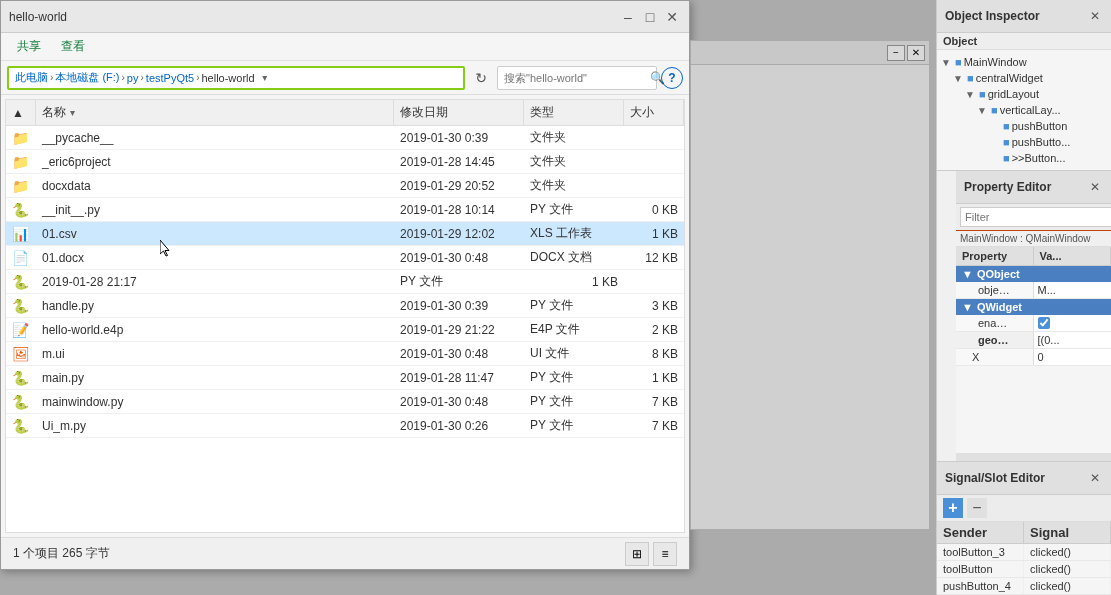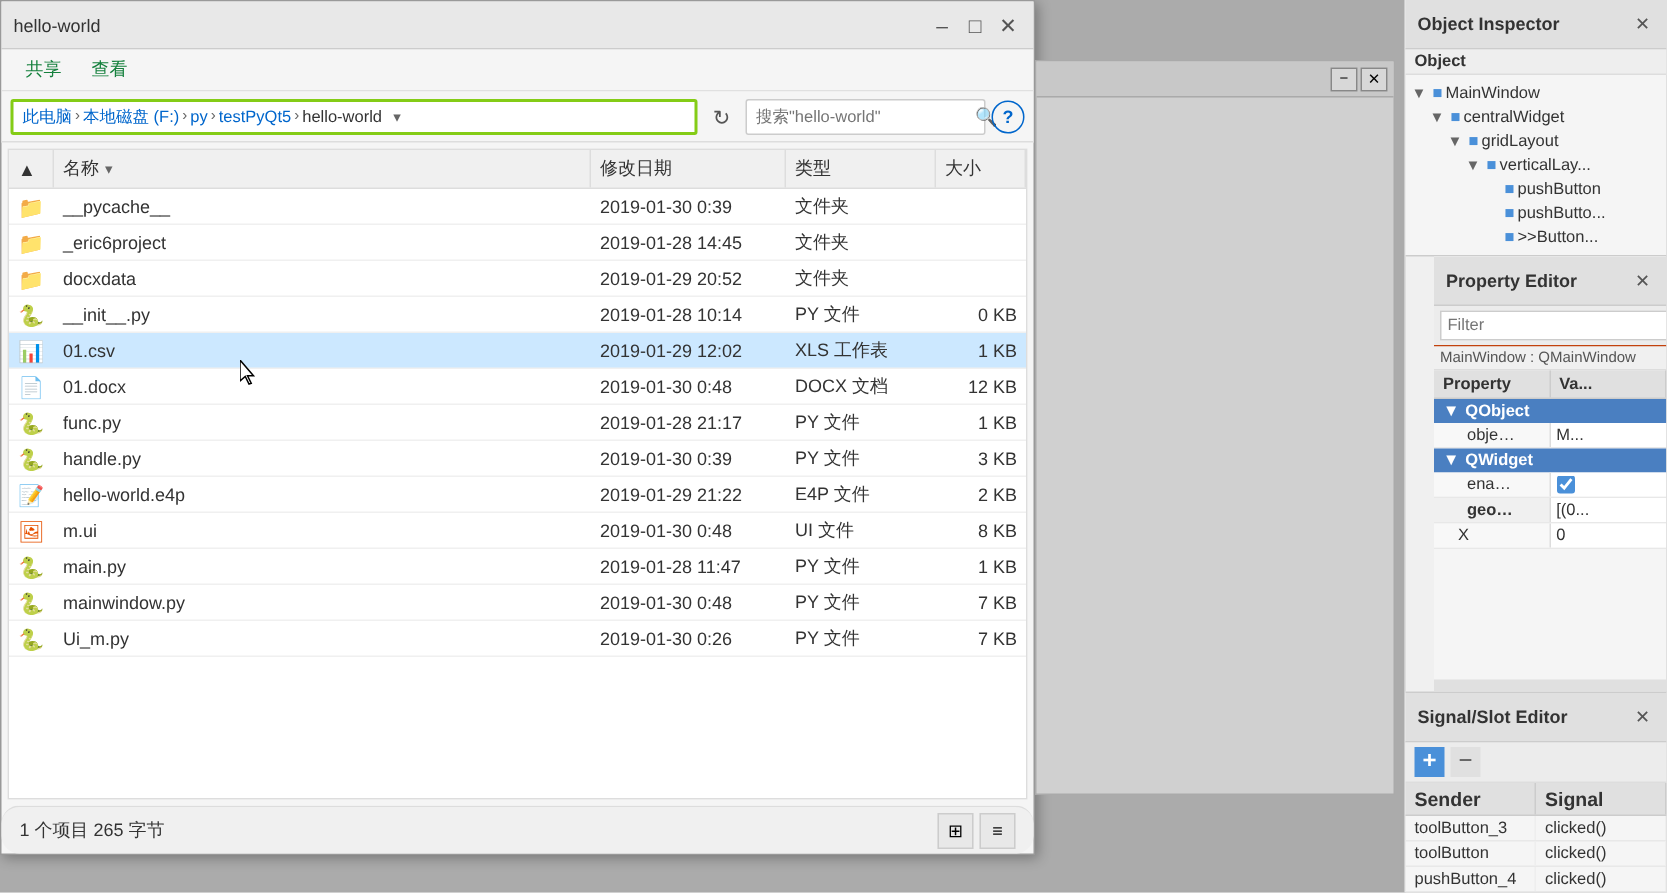--- a/index.html
+++ b/index.html
@@ -260,21 +260,20 @@
     .status-bar {
       height: 32px;
       background: #f0f0f0;
       border-top: 1px solid #ddd;
       display: flex;
       align-items: center;
       justify-content: space-between;
       padding: 0 12px;
       font-size: 12px;
       color: #333;
-      border-radius: 12px;
     }
 
     .status-right {
       display: flex;
       gap: 4px;
     }
 
     .view-btn {
       width: 24px;
       height: 24px;
@@ -750,21 +749,20 @@
       </div>
       <div class="file-cell">01.docx</div>
       <div class="file-cell">2019-01-30 0:48</div>
       <div class="file-cell">DOCX 文档</div>
       <div class="file-cell" style="justify-content: flex-end;">12 KB</div>
     </div>
           <div class="file-row">
       <div class="file-cell">
         <span class="file-icon icon-py">🐍</span>
       </div>
-      <div class="file-cell">func.py</div>
       <div class="file-cell">2019-01-28 21:17</div>
       <div class="file-cell">PY 文件</div>
       <div class="file-cell" style="justify-content: flex-end;">1 KB</div>
     </div>
           <div class="file-row">
       <div class="file-cell">
         <span class="file-icon icon-py">🐍</span>
       </div>
       <div class="file-cell">handle.py</div>
       <div class="file-cell">2019-01-30 0:39</div>

